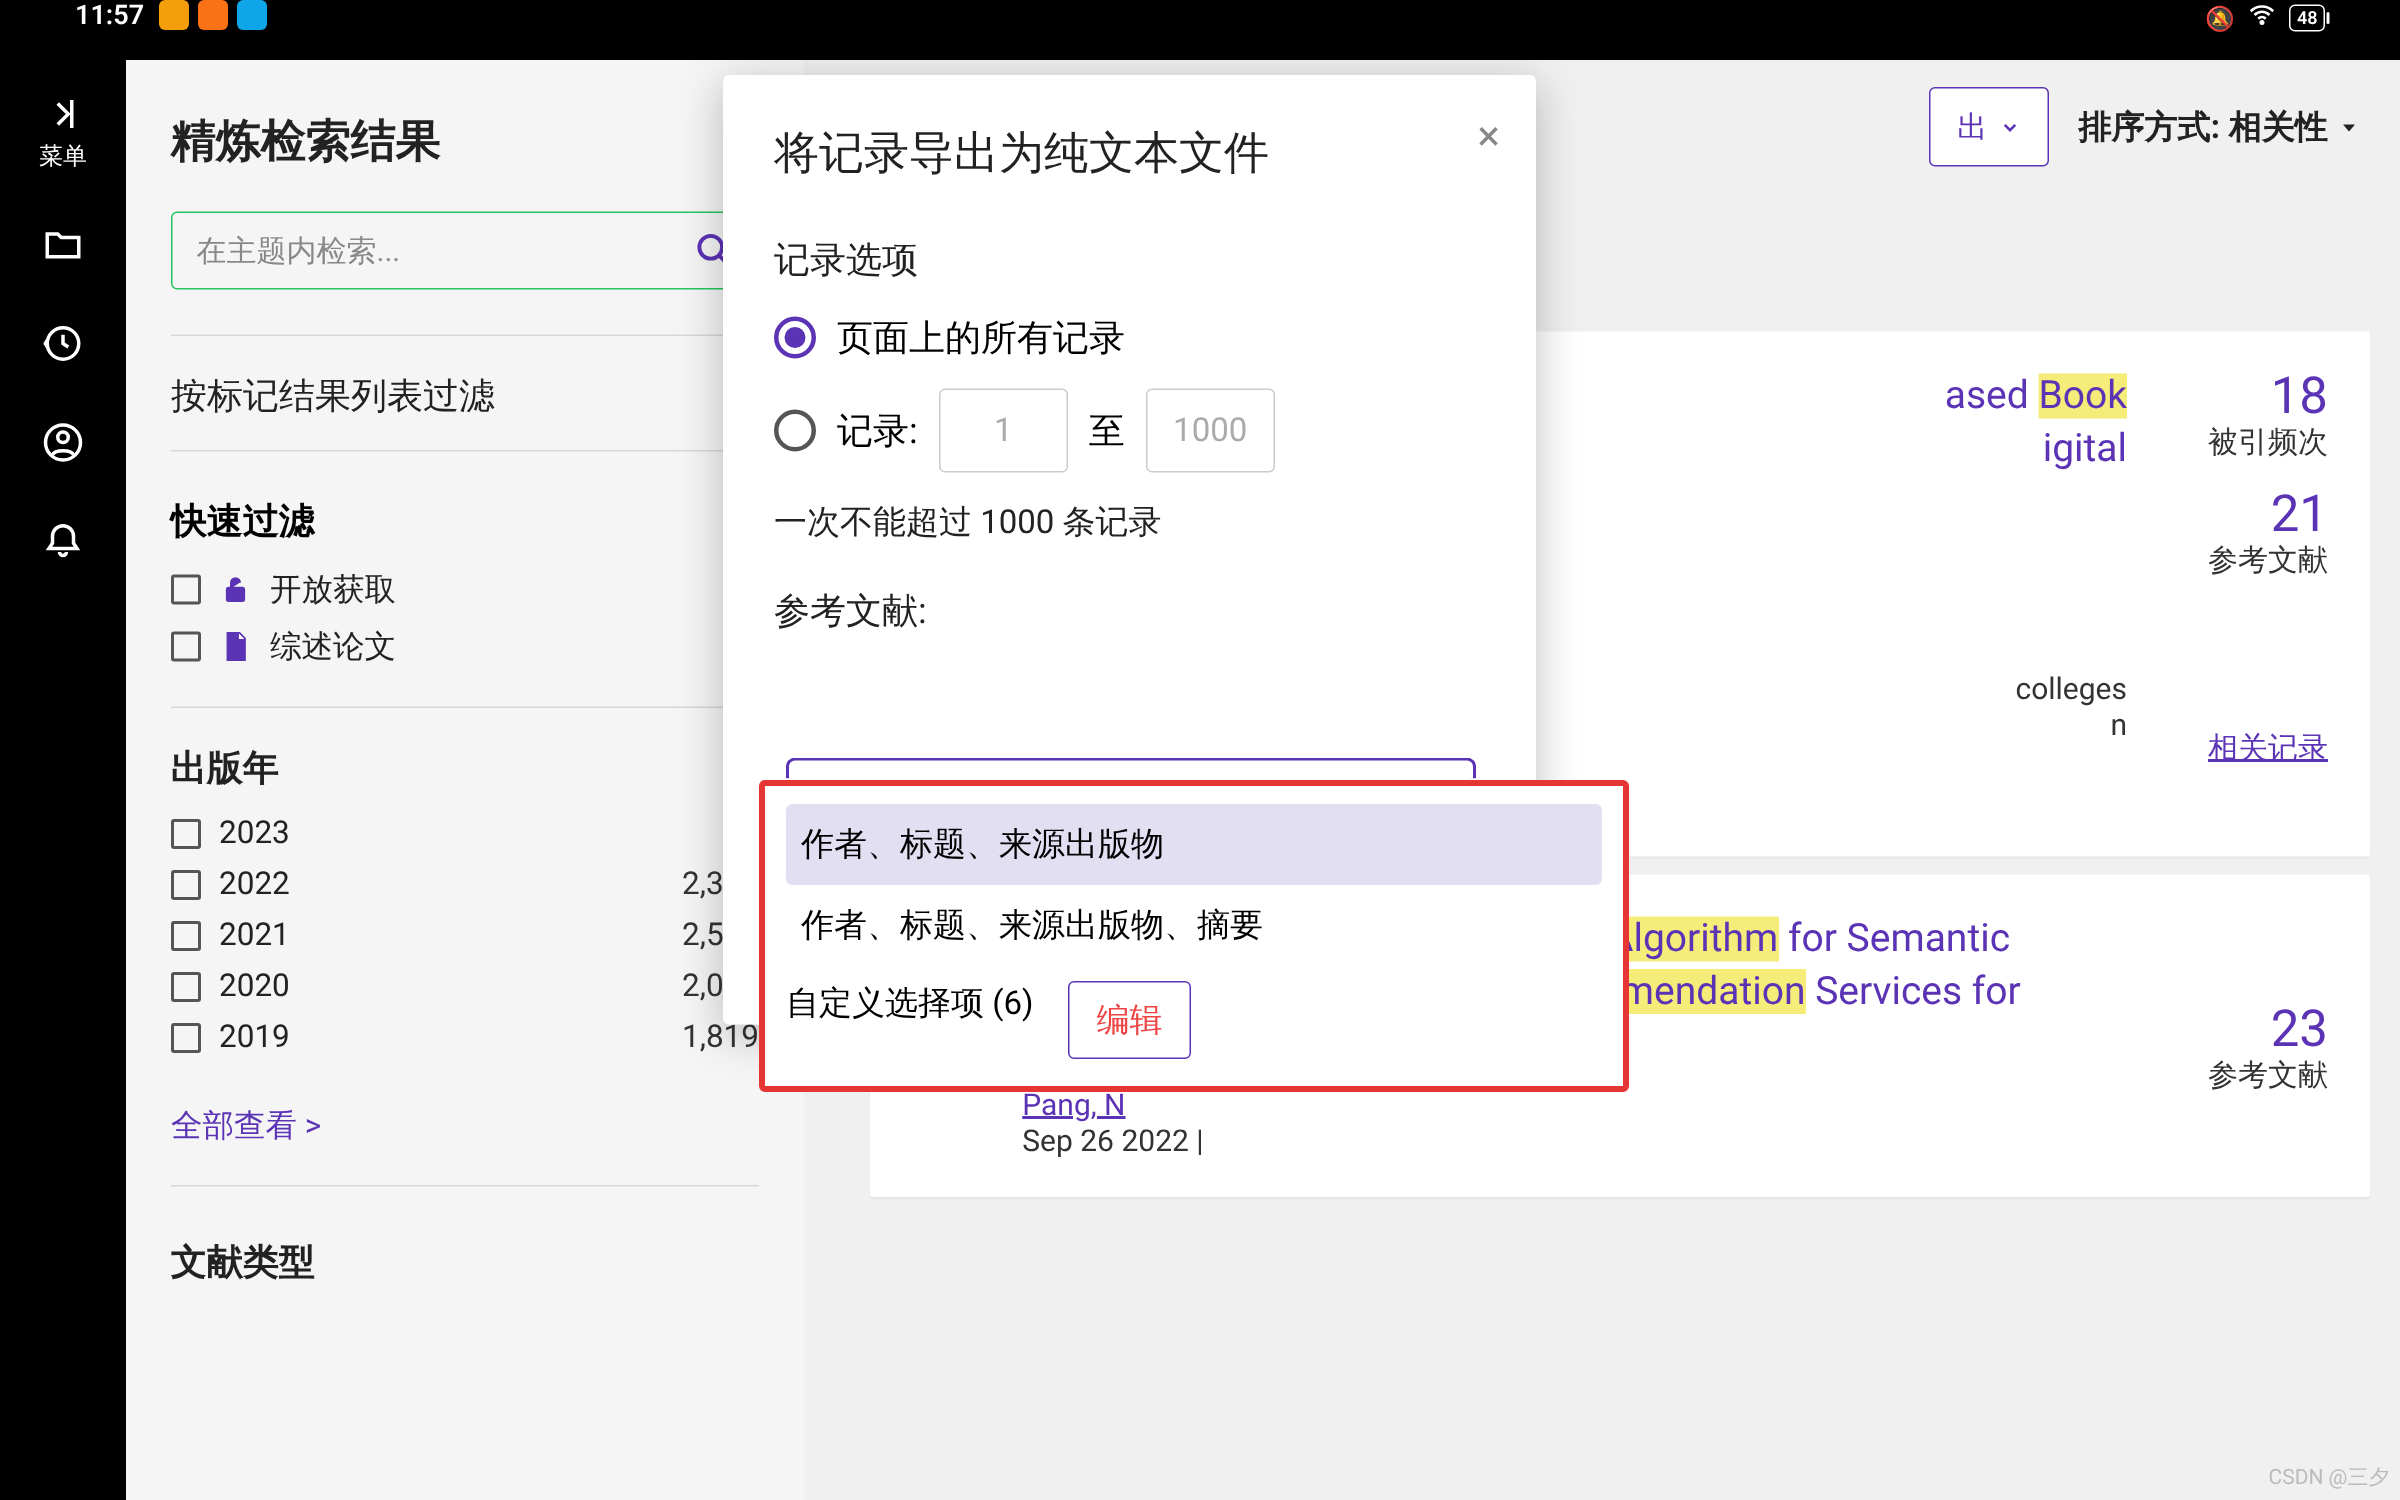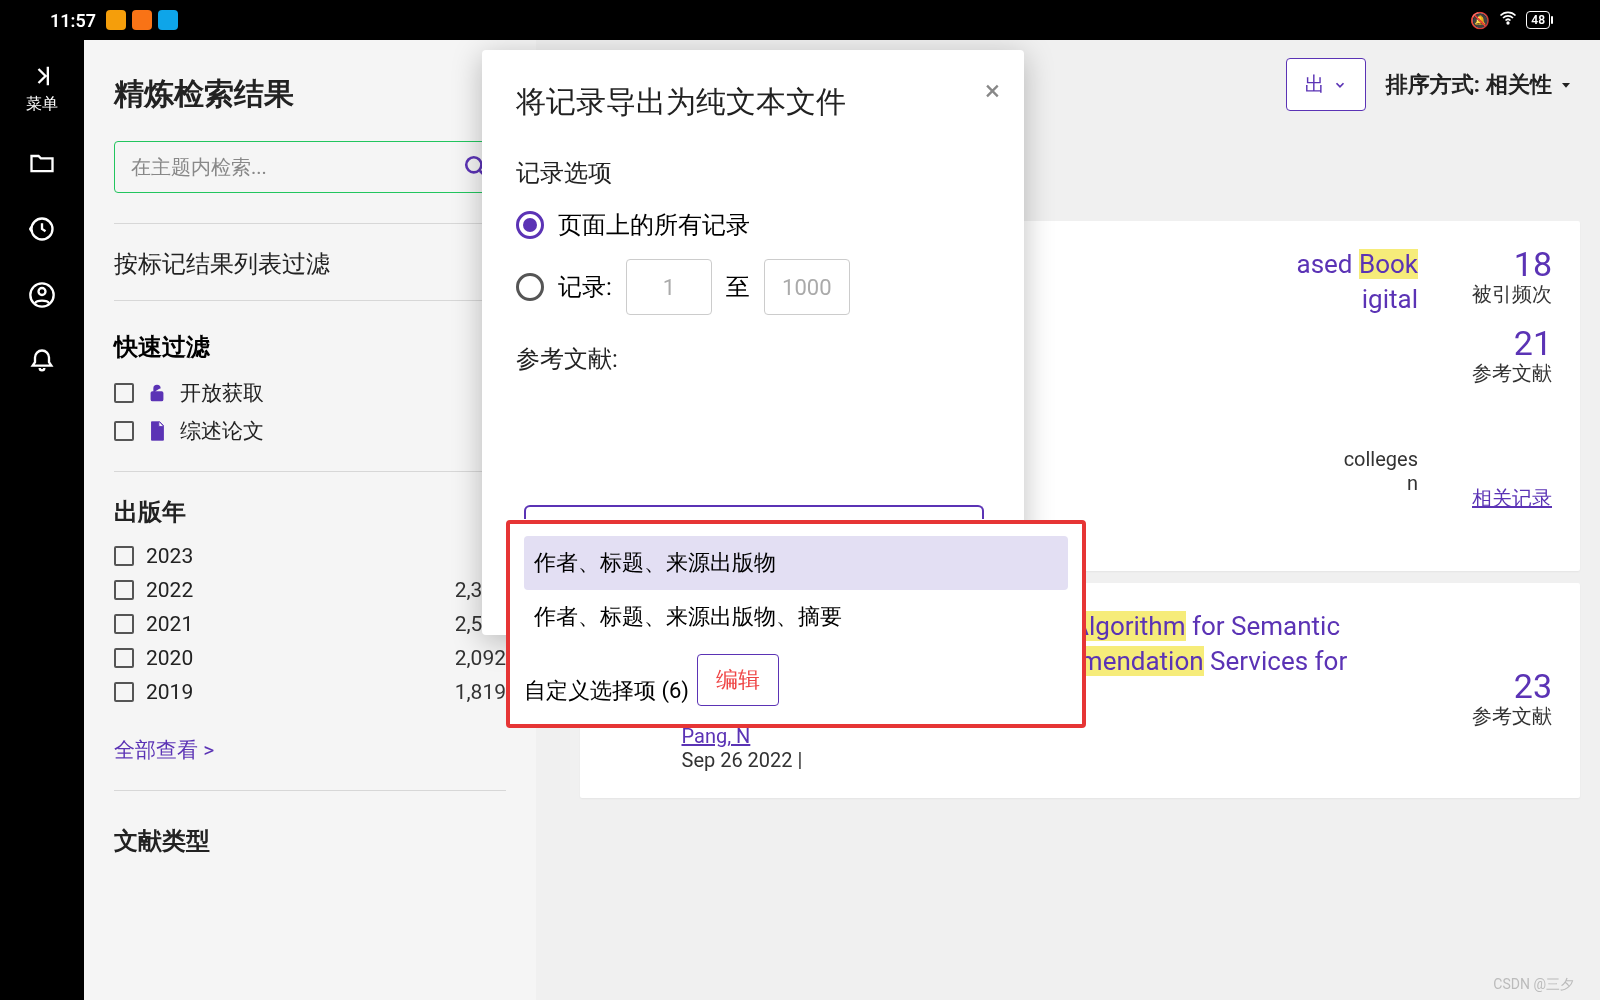--- a/index.html
+++ b/index.html
@@ -1,17 +1,17 @@
 <!DOCTYPE html>
 <html><head>
 <meta charset="utf-8">
 <style>
   * { box-sizing: border-box; margin: 0; padding: 0; font-family: -apple-system, "Segoe UI", Roboto, "Helvetica Neue", Arial, "Noto Sans", sans-serif; }
   html, body { width: 1600px; height: 1000px; overflow: hidden; background: #f5f5f5; }
-  .statusbar { height: 40px; background: #000; color: #fff; display: flex; align-items: center; padding: 0 50px 0 50px; font-size: 18px; font-weight: 600; }
+  .statusbar { height: 40px; background: #000; color: #fff; display: flex; align-items: flex-start; padding: 0 50px 0 50px; font-size: 18px; font-weight: 600; }
   .statusbar .sb-right { margin-left: auto; display: flex; align-items: center; gap: 8px; font-size: 16px; }
   .statusbar .sb-icons { display: flex; gap: 6px; margin-left: 10px;}
   .sb-app { width:20px; height:20px; border-radius:4px; display:inline-block;}
   .sb-app.a{background:#f59e0b;} .sb-app.b{background:#f97316;} .sb-app.c{background:#0ea5e9;}
   .batt { border:1.5px solid #fff; border-radius:4px; padding:1px 4px; font-size:12px; position:relative;}
   .batt::after{content:""; position:absolute; right:-4px; top:4px; width:2px; height:8px; background:#fff; border-radius:1px;}
   .app { display: flex; height: 960px; width: 100%; }
   .rail { width: 84px; background: #000; color: #fff; display: flex; flex-direction: column; align-items: center; padding-top: 22px; gap: 34px; }
   .rail .menu-btn { display:flex; flex-direction:column; align-items:center; gap:4px; font-size:16px;}
   .rail svg { width: 28px; height: 28px; stroke: #fff; fill: none; stroke-width: 2; }
@@ -58,24 +58,24 @@
   .radio { width:28px; height:28px; border:3px solid #5b33b5; border-radius:50%; display:flex; align-items:center; justify-content:center; flex-shrink:0;}
   .radio.unchecked{border-color:#555;}
   .radio .dot { width:14px; height:14px; background:#5b33b5; border-radius:50%;}
   .numbox { width:86px; height:56px; border:1px solid #ccc; border-radius:4px; display:flex; align-items:center; justify-content:center; color:#aaa; font-size:22px;}
   .hint { font-size:22px; color:#222; margin-top:10px;}
   .content-h { font-size:24px; margin-top:28px; color:#222;}
   .dropdown-area { position:absolute; left:506px; top:520px; width:580px; border:4px solid #e63535; border-radius:4px; background:#fff; padding:12px 14px 18px 14px;}
   .dd-top-edge { position:absolute; left:524px; top:505px; width:460px; height:14px; border:2px solid #5b33b5; border-bottom:none; border-radius:6px 6px 0 0; background:#fff;}
   .dd-item { font-size:22px; padding:12px 10px; border-radius:4px;}
   .dd-item.sel { background:#e3dff3;}
-  .dd-custom { display:flex; align-items:flex-end; gap:8px; font-size:22px; margin-top:10px;}
+  .dd-custom { display:flex; align-items:flex-start; gap:23px; font-size:22px; margin-top:10px;}
   .edit-btn { border:1.5px solid #5b33b5; color:#ef4444; border-radius:4px; padding:10px 18px; font-size:22px; background:#fff;}
   .sidebar .bottom-cut { font-size:24px; font-weight:700; margin-top:34px; color:#222; white-space:nowrap; overflow:hidden;}
-  .watermark { position:fixed; right:26px; bottom:6px; font-size:14px; color:#bbb;}
+  .watermark { position:fixed; right:7px; bottom:6px; font-size:14px; color:#bbb;}
 </style>
 </head>
 <body>
 
 <div class="statusbar">
   <span>11:57</span>
   <span class="sb-icons">
     <span class="sb-app a"></span>
       <span class="sb-app b"></span>
       <span class="sb-app c"></span>
@@ -260,20 +260,21 @@
         </span>
       <span>页面上的所有记录</span>
     </div>
     <div class="radio-row">
       <span class="radio unchecked"></span>
       <span>记录:</span>
       <span class="numbox">1</span>
       <span>至</span>
       <span class="numbox">1000</span>
     </div>
+    <div class="hint">一次不能超过 1000 条记录</div>
     <div class="content-h">参考文献:</div>
   </div>
 </div>
 
 <div class="dd-top-edge"></div>
 <div class="dropdown-area">
   <div class="dd-item sel">作者、标题、来源出版物</div>
   <div class="dd-item">作者、标题、来源出版物、摘要</div>
   <div class="dd-custom">
     <span>自定义选择项 (6)</span>

